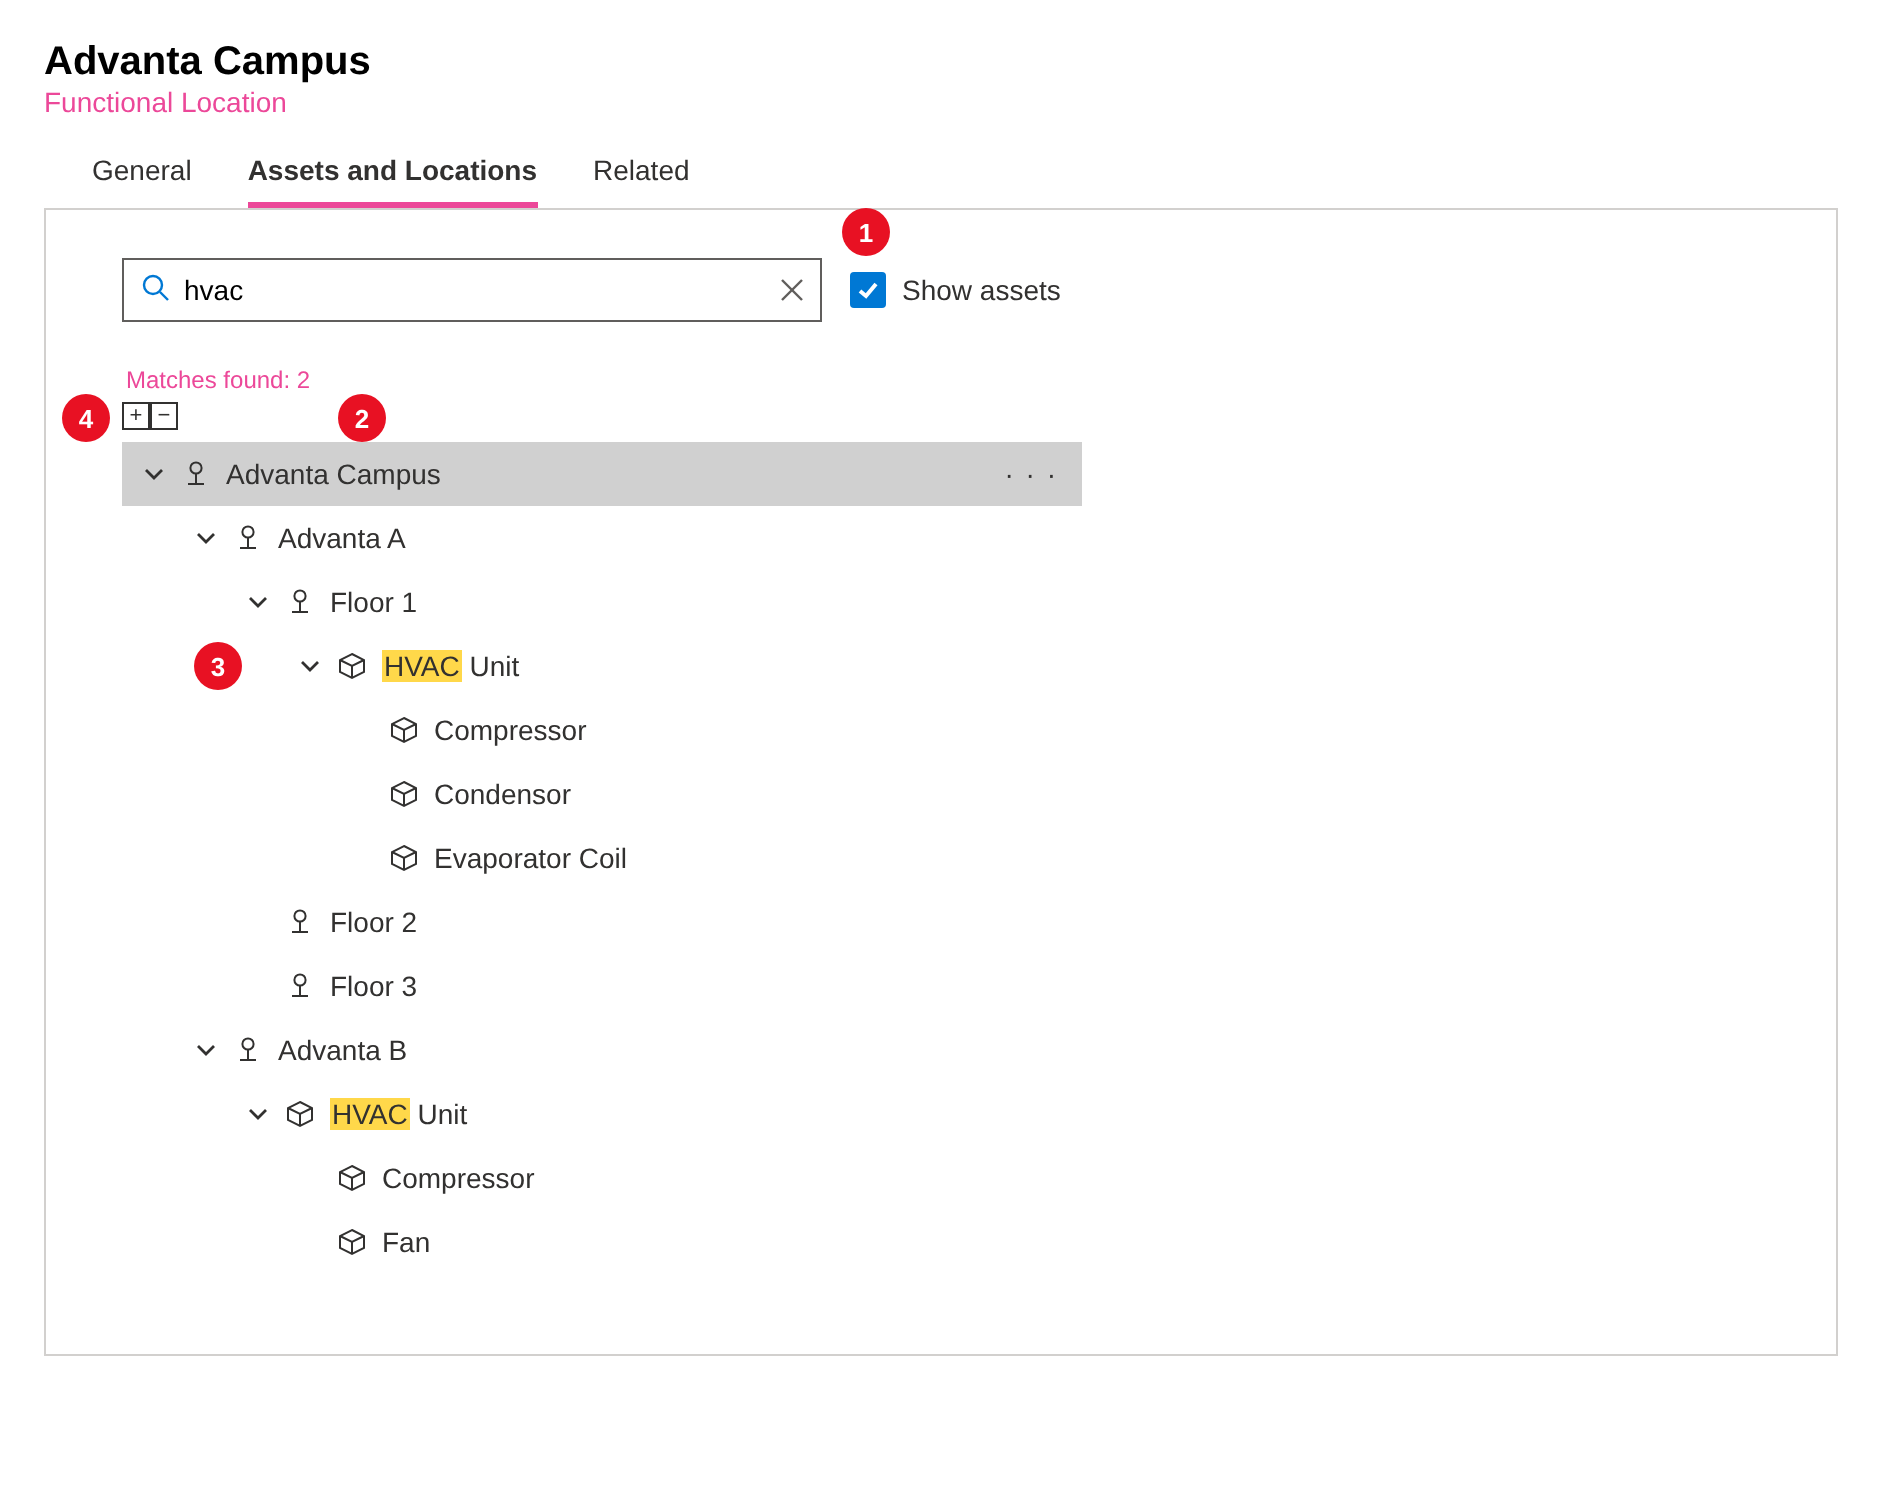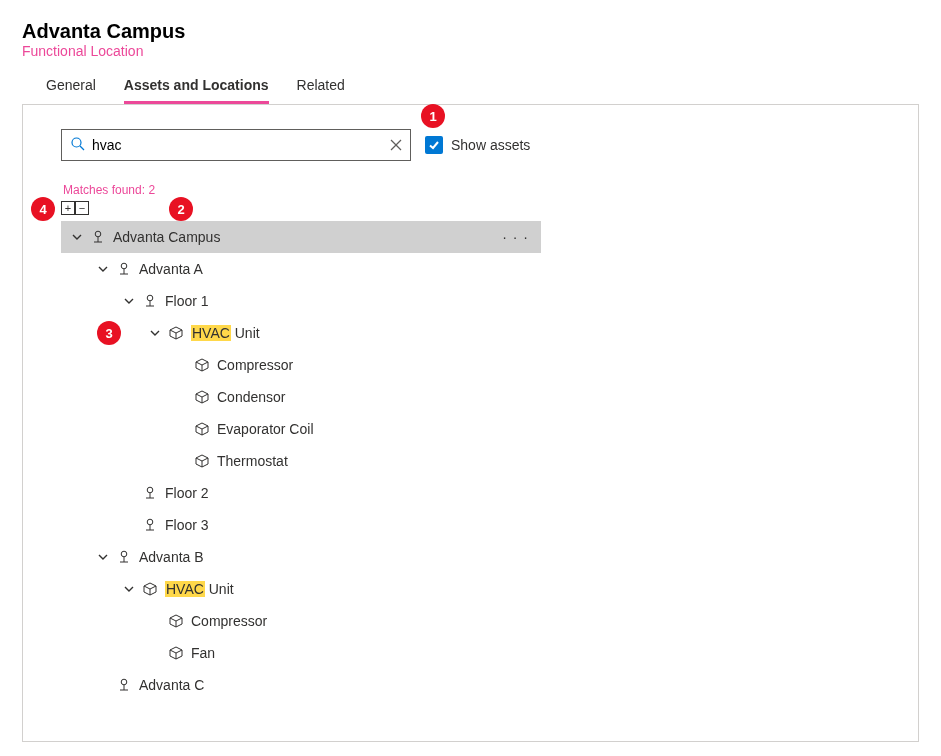--- a/index.html
+++ b/index.html
@@ -222,31 +222,20 @@
       <span class="spacer"></span>
       <span class="row-icon">
           <svg width="14" height="14" viewBox="0 0 14 14">
             <polygon points="7,1 13,4 13,10 7,13 1,10 1,4" fill="none" stroke="#323130" stroke-width="1"></polygon>
             <polyline points="1,4 7,7 13,4" fill="none" stroke="#323130" stroke-width="1"></polyline>
             <line x1="7" y1="7" x2="7" y2="13" stroke="#323130" stroke-width="1"></line>
           </svg>
         </span>
       <span>Evaporator Coil</span>
     </div>
-    <div class="tree-row indent-5">
-      <span class="spacer"></span>
-      <span class="row-icon">
-          <svg width="14" height="14" viewBox="0 0 14 14">
-            <polygon points="7,1 13,4 13,10 7,13 1,10 1,4" fill="none" stroke="#323130" stroke-width="1"></polygon>
-            <polyline points="1,4 7,7 13,4" fill="none" stroke="#323130" stroke-width="1"></polyline>
-            <line x1="7" y1="7" x2="7" y2="13" stroke="#323130" stroke-width="1"></line>
-          </svg>
-        </span>
-      <span>Thermostat</span>
-    </div>
 
     <div class="tree-row indent-3">
       <span class="spacer"></span>
       <span class="row-icon">
           <svg width="14" height="14" viewBox="0 0 14 14">
             <circle cx="7" cy="4" r="2.8" fill="none" stroke="#323130" stroke-width="1"></circle>
             <line x1="7" y1="7" x2="7" y2="12" stroke="#323130" stroke-width="1"></line>
             <line x1="3" y1="12" x2="11" y2="12" stroke="#323130" stroke-width="1"></line>
           </svg>
         </span>
@@ -312,26 +301,15 @@
       <span class="row-icon">
           <svg width="14" height="14" viewBox="0 0 14 14">
             <polygon points="7,1 13,4 13,10 7,13 1,10 1,4" fill="none" stroke="#323130" stroke-width="1"></polygon>
             <polyline points="1,4 7,7 13,4" fill="none" stroke="#323130" stroke-width="1"></polyline>
             <line x1="7" y1="7" x2="7" y2="13" stroke="#323130" stroke-width="1"></line>
           </svg>
         </span>
       <span>Fan</span>
     </div>
 
-    <div class="tree-row indent-2">
-      <span class="spacer"></span>
-      <span class="row-icon">
-          <svg width="14" height="14" viewBox="0 0 14 14">
-            <circle cx="7" cy="4" r="2.8" fill="none" stroke="#323130" stroke-width="1"></circle>
-            <line x1="7" y1="7" x2="7" y2="12" stroke="#323130" stroke-width="1"></line>
-            <line x1="3" y1="12" x2="11" y2="12" stroke="#323130" stroke-width="1"></line>
-          </svg>
-        </span>
-      <span>Advanta C</span>
-    </div>
 
   </div>
 </div>
 
 </body></html>

